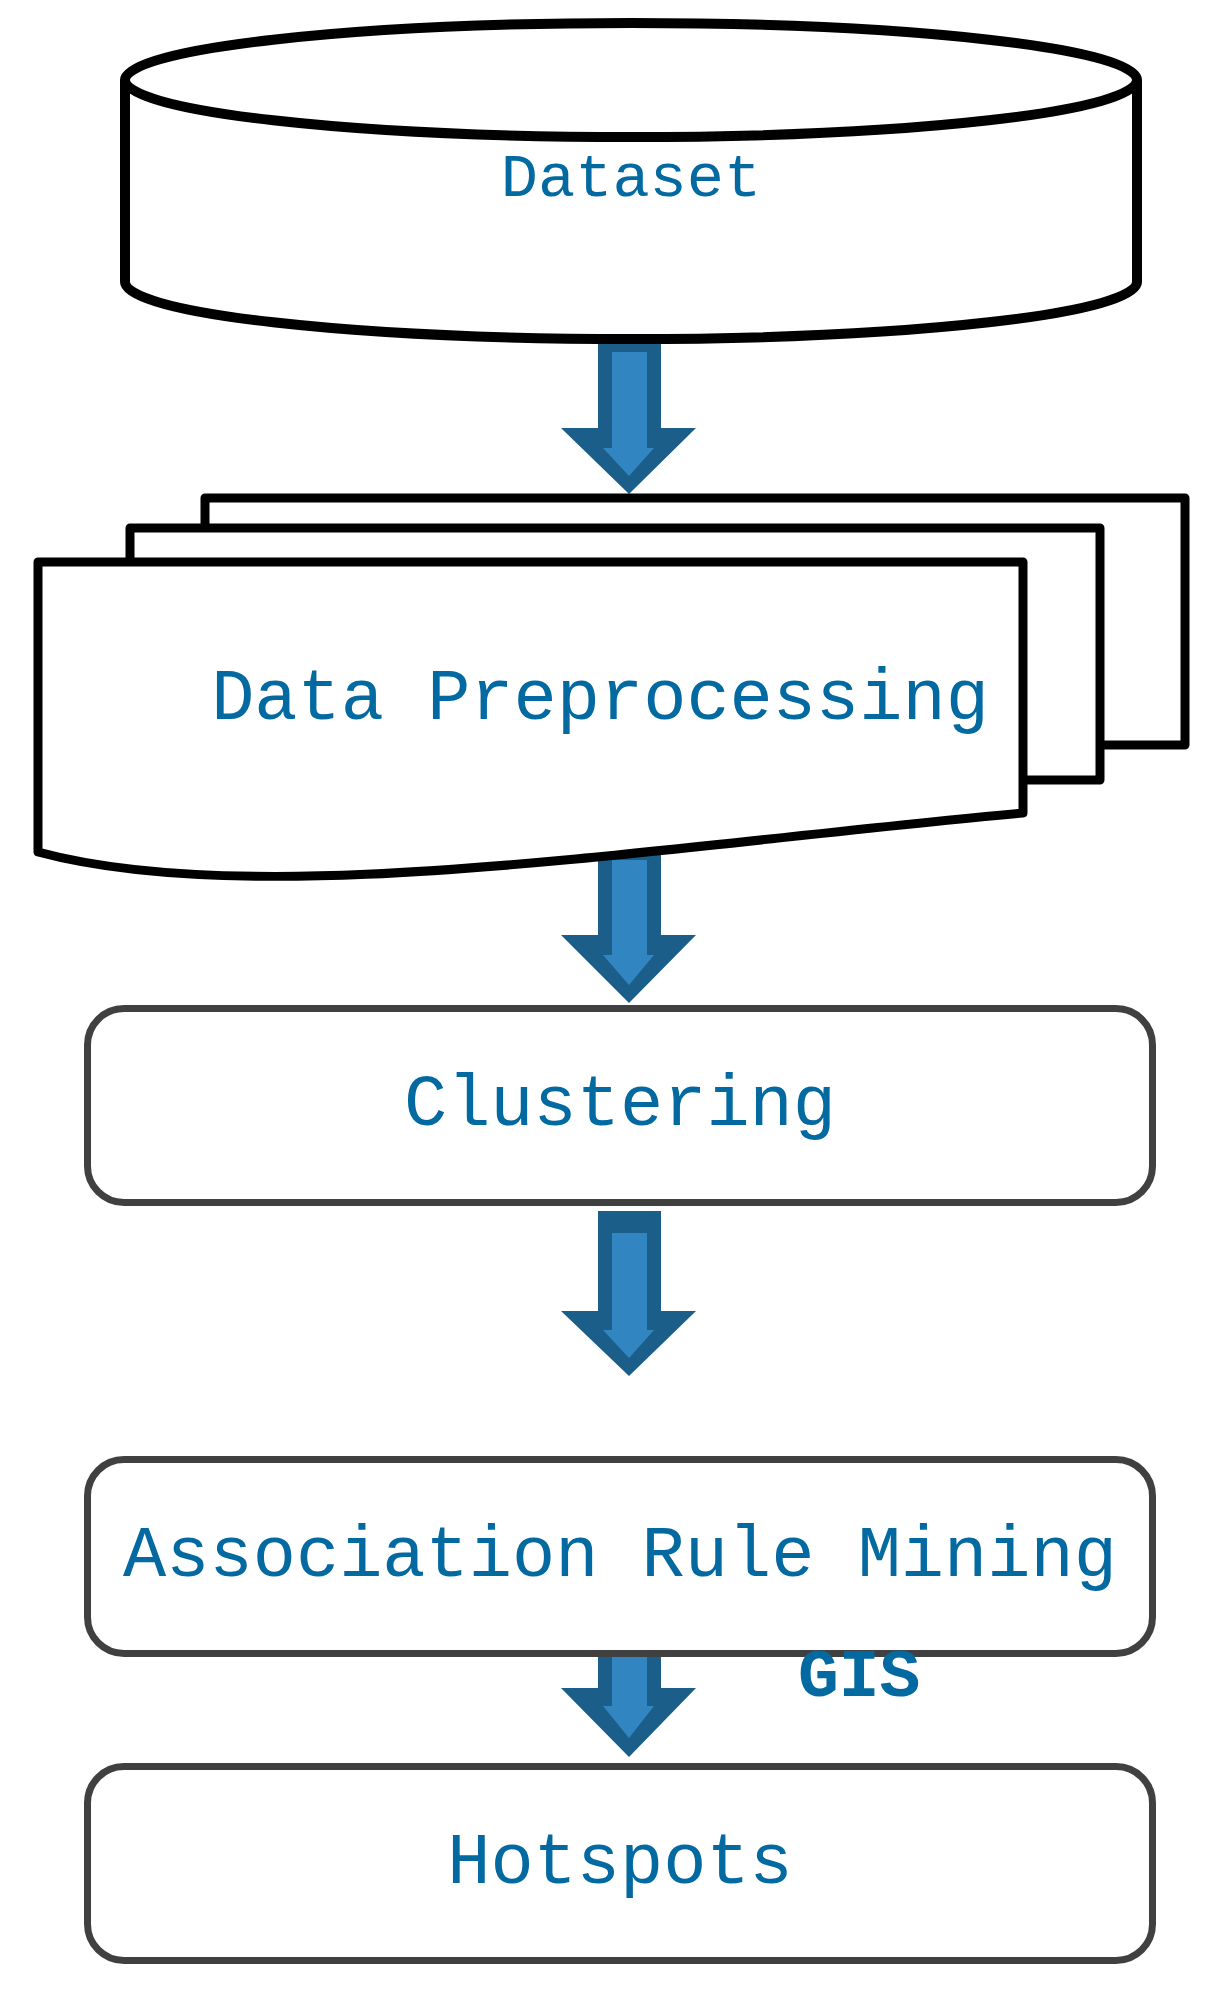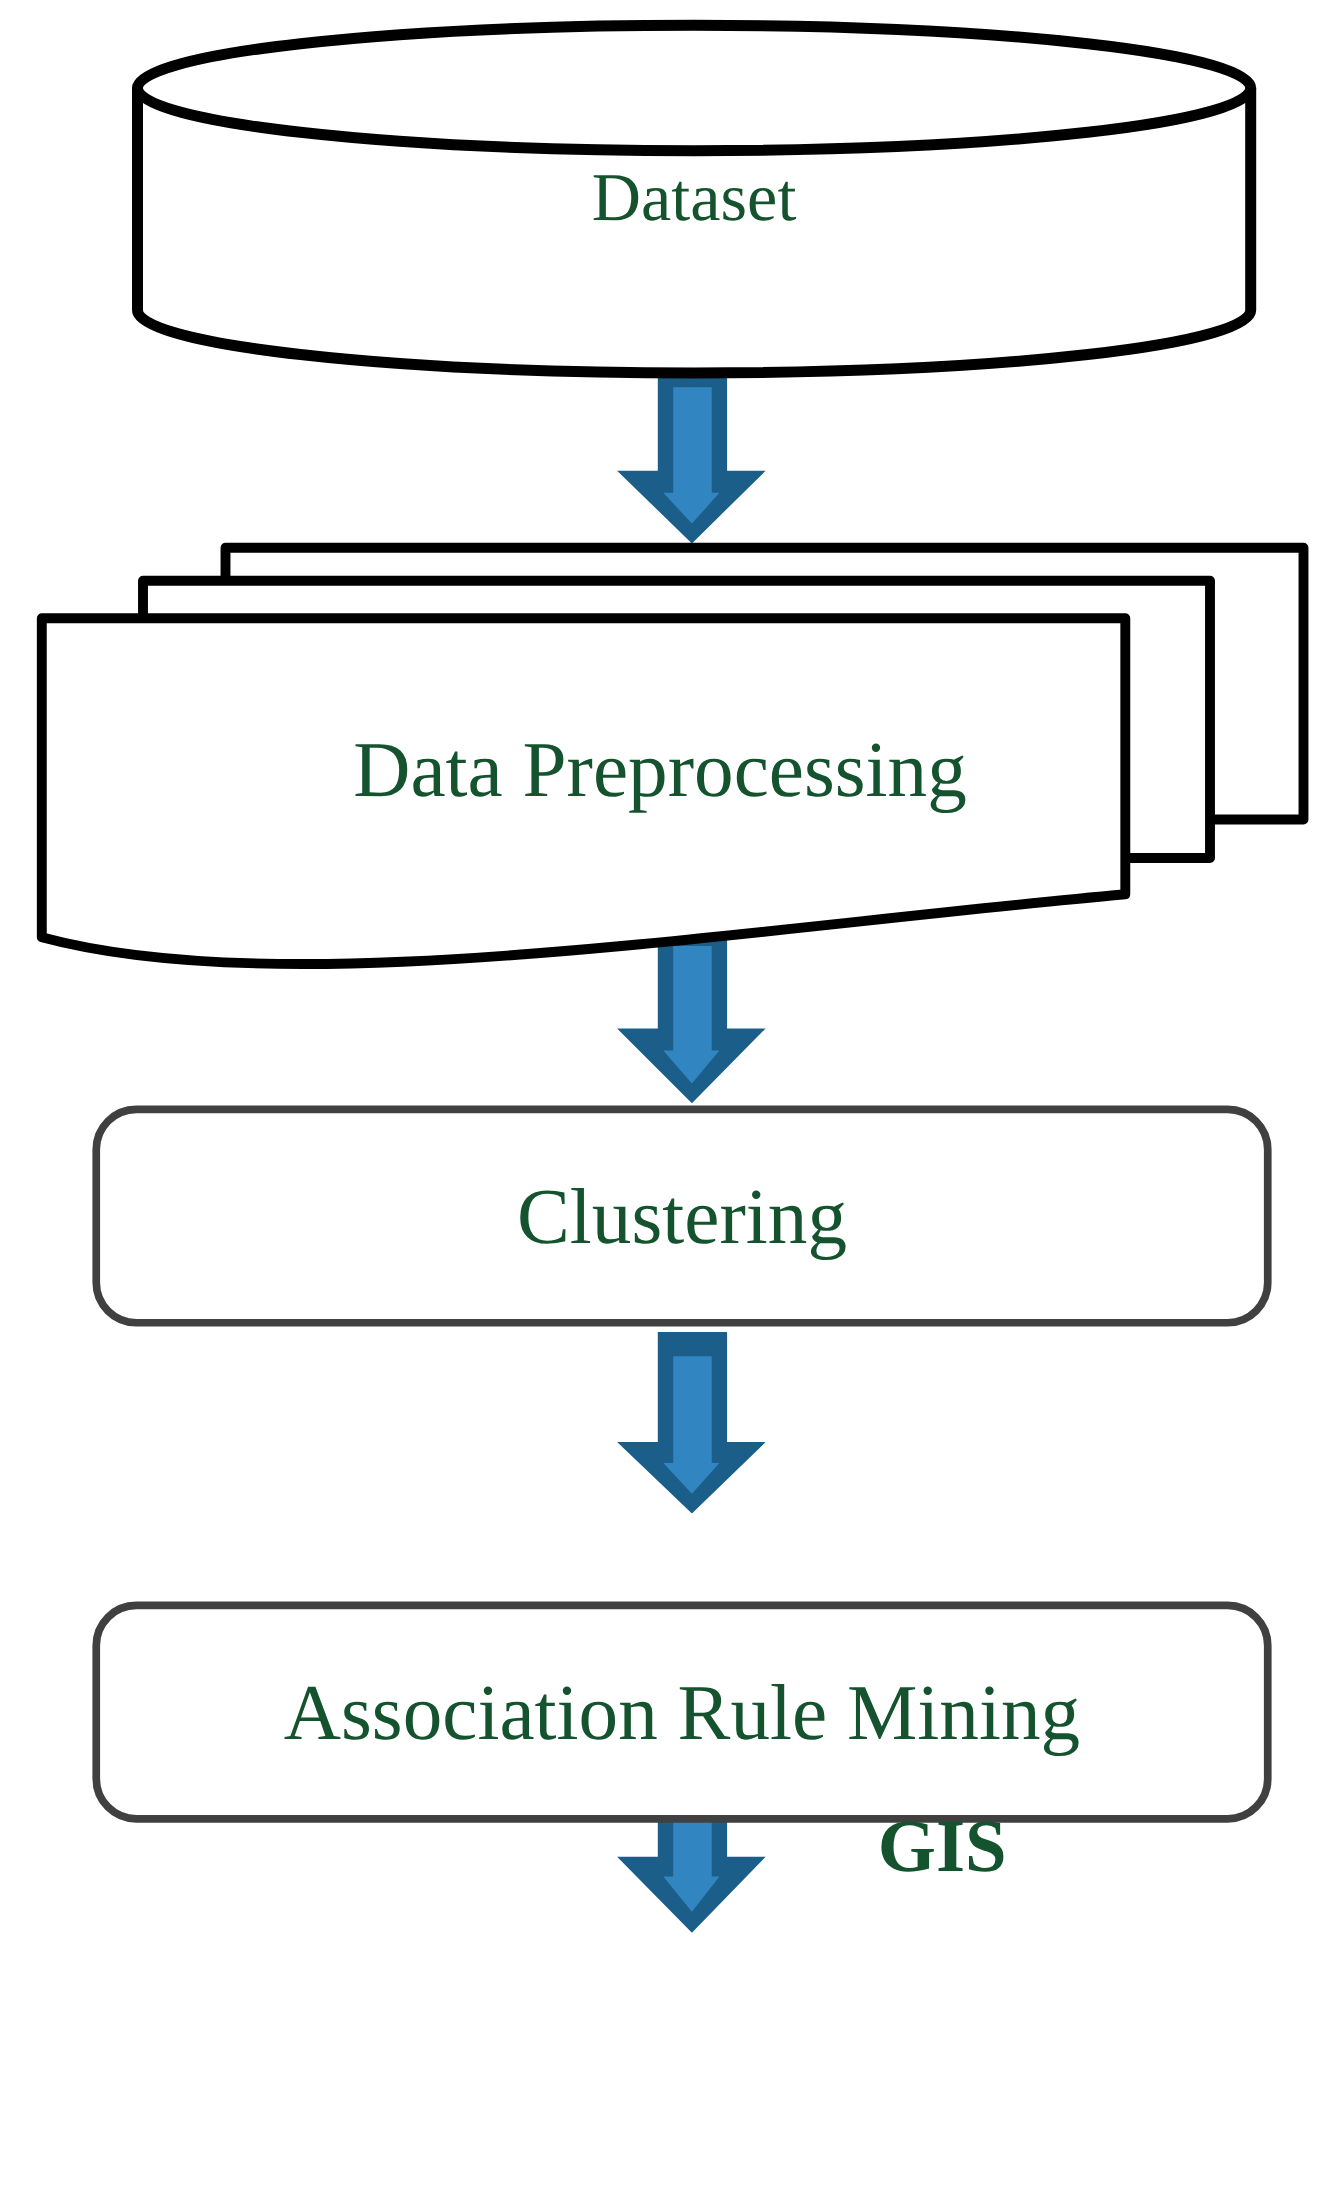--- a/index.html
+++ b/index.html
@@ -1,21 +1,21 @@
 <!DOCTYPE html>
 <html><head>
 <meta charset="utf-8">
 <style>
   html,body{margin:0;padding:0;background:#ffffff;}
   .stage{
     position:relative;
     width:1215px;height:1993px;
     background:#ffffff;
-    font-family:Liberation Serif, serif;
-    color:#14532d;
+    font-family:Liberation Mono, monospace;
+    color:#0369a1;
     overflow:hidden;
   }
   .stage svg{position:absolute;left:0;top:0;}
   .shape{fill:#ffffff;stroke:#000000;stroke-width:10;}
   .sheet{fill:#ffffff;stroke:#000000;stroke-width:9;stroke-linejoin:round;}
   .flowbox{
     position:absolute;
     left:84px;width:1058px;     
     height:187px;               
     border:7px solid #404040;
@@ -82,16 +82,19 @@
   <div class="floating-lbl" id="label-preprocessing">Data Preprocessing</div>
 
   <div class="flowbox" style="top:1005px;">
     <span class="lbl">Clustering</span>
   </div>
 
   <div class="flowbox" style="top:1456px;">
     <span class="lbl">Association Rule Mining</span>
   </div>
 
+  <div class="flowbox" style="top:1763px;">
+    <span class="lbl">Hotspots</span>
+  </div>
 
   <div class="floating-lbl" id="label-gis">GIS</div>
 
 </div>
 
 </body></html>

